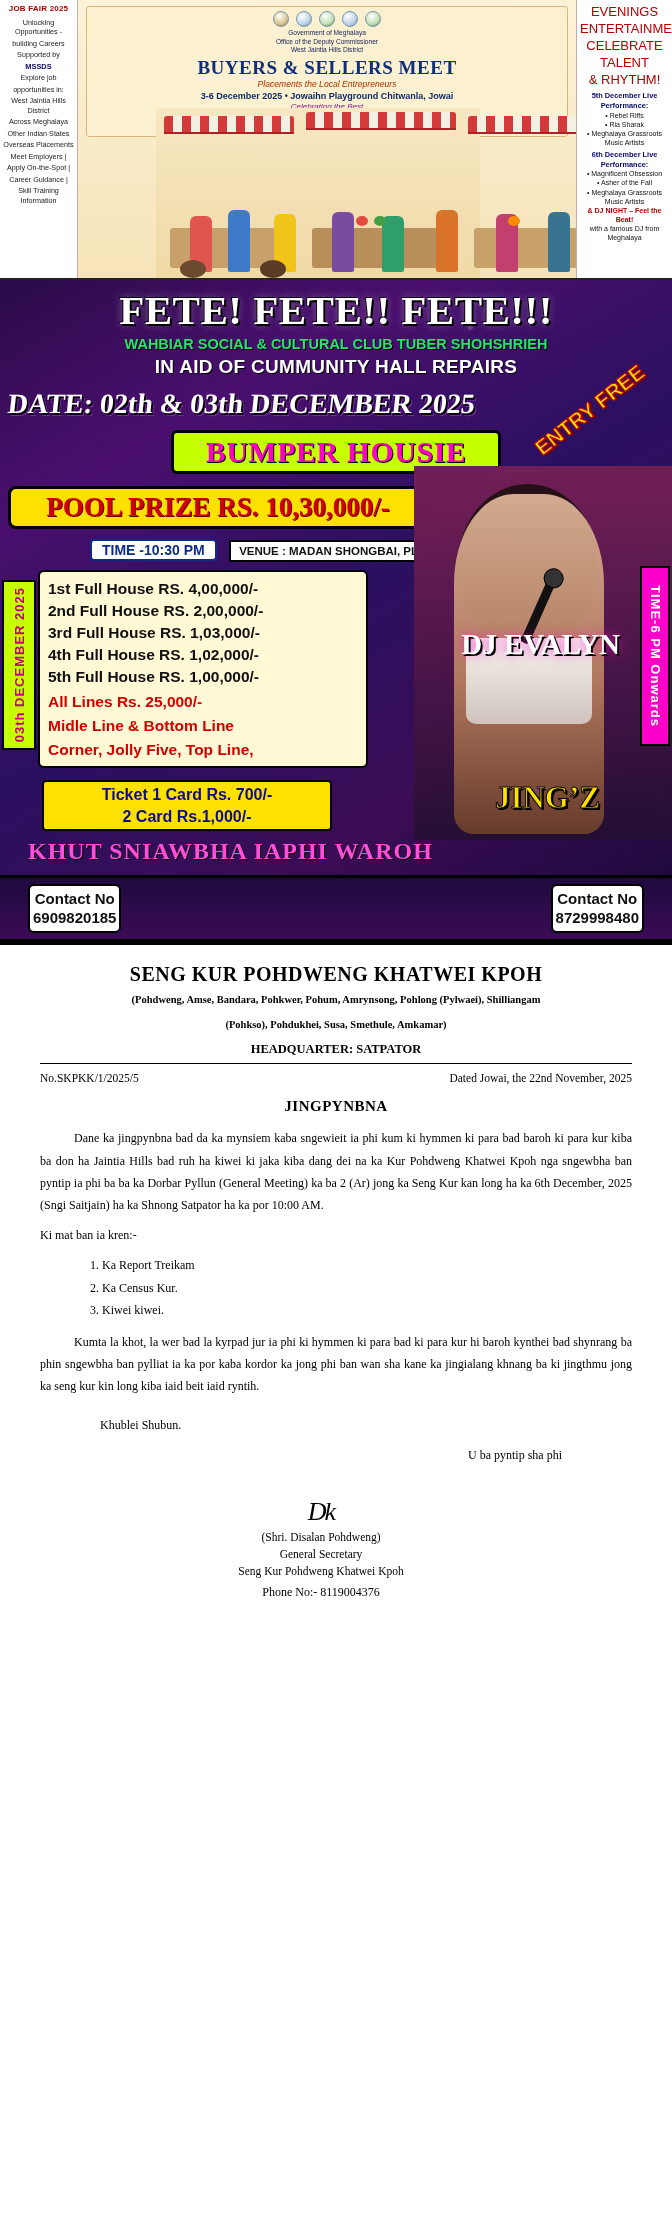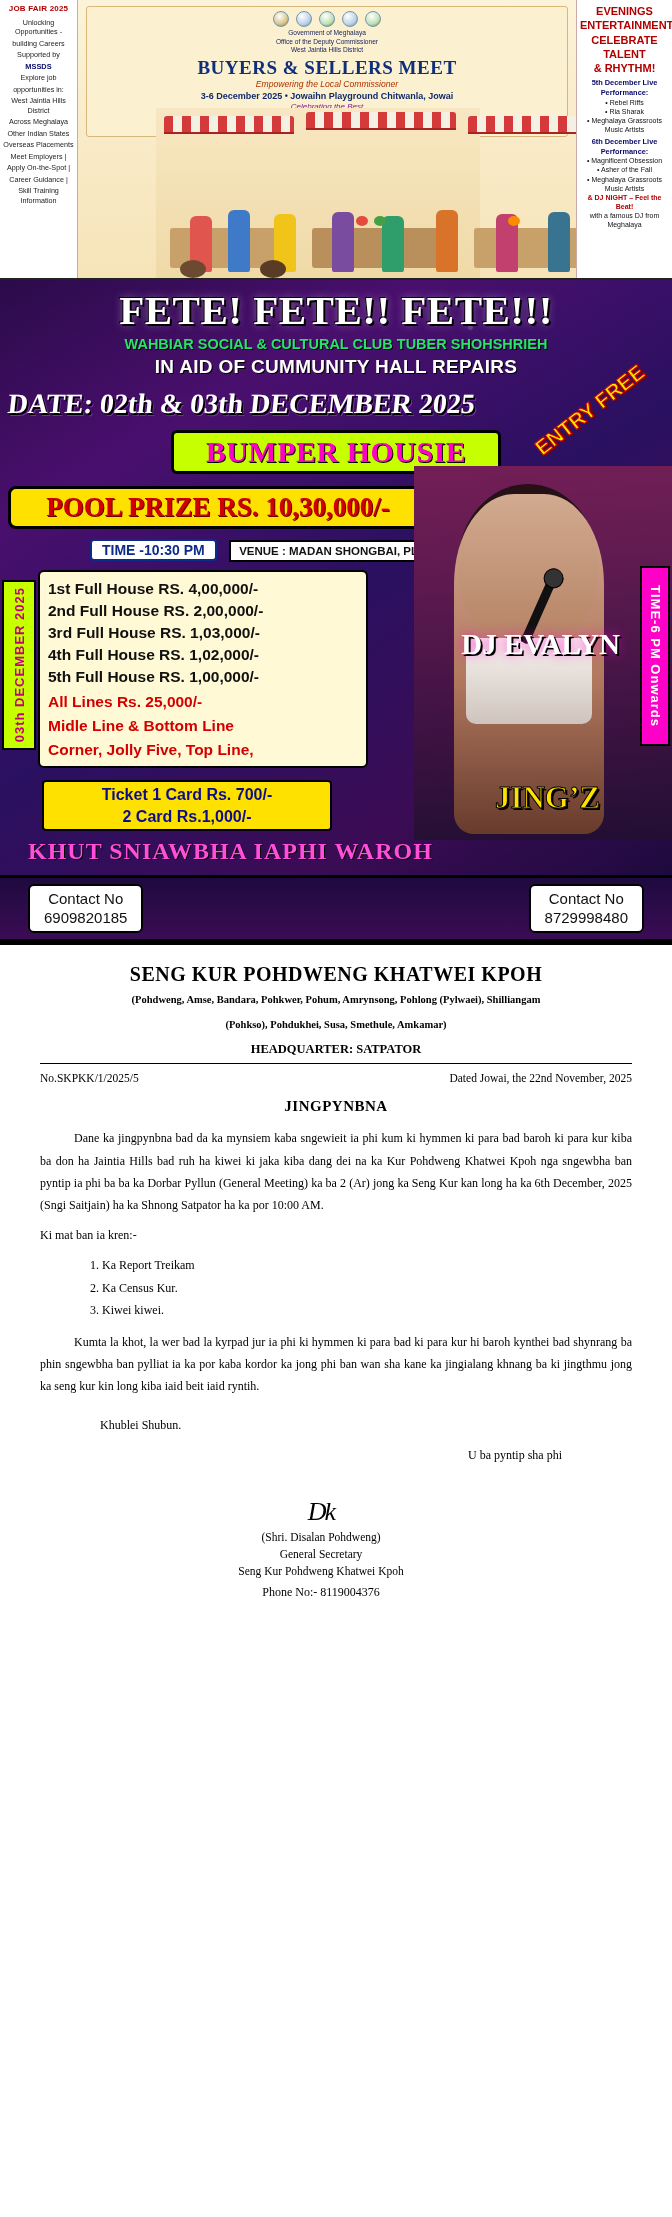--- a/index.html
+++ b/index.html
@@ -26,21 +26,21 @@
     text-align:center;
   }
   .p1-left .jf { font-weight:bold; color:#b20000; font-size:8px; margin-bottom:3px; letter-spacing:.2px;}
   .p1-left .lbl { font-weight:bold; color:#0a0a6a; font-size:7.4px; }
   .p1-left p { margin-bottom:2px; color:#222; }
   .p1-right {
     position:absolute; right:0; top:0; width:96px; height:280px;
     background:#fff; border-left:1px solid #caa;
     padding:4px 3px; font-size:7px; line-height:1.3; text-align:center; color:#222;
   }
-  .p1-right .hd { color:#b20000; font-weight:bold; font-size:11px; }
+  .p1-right .hd { color:#b20000; font-weight:normal; font-size:13px; }
   .p1-right .day { color:#0a0a6a; font-weight:bold; font-size:7.4px; margin-top:3px;}
   .p1-right .it { color:#111; }
   .p1-right .dj { color:#b20000; font-weight:bold; }
   .p1-mid {
     position:absolute; left:78px; top:0; right:96px; height:280px;
     background:linear-gradient(#fdf3d8,#f6e3b8);
   }
   .p1-banner {
     margin:6px 8px 0 8px; background:#fbf0cf; border:1px solid #d8b87a;
     border-radius:3px; padding:4px 6px; text-align:center; position:relative;
@@ -220,21 +220,21 @@
     text-shadow:1px 1px 0 #000;
   }
   .contactstrip {
     position:relative; width:672px; height:64px;
     background:linear-gradient(#1e0a3e,#3b0c55);
     display:flex; justify-content:space-between; align-items:center;
     padding:0 28px; border-bottom:3px solid #000;
   }
   .contact-card {
     background:#ffffff; border:2px solid #000; border-radius:6px;
-    padding:4px 14px; text-align:center; color:#111; font-weight:normal;
+    padding:4px 3px; text-align:center; color:#111; font-weight:bold;
     font-size:15px; line-height:1.25;
   }
 
   
   .doc {
     width:672px; background:#fff; padding:18px 40px 26px 40px;
     font-family:"Liberation Serif", serif; color:#000;
     border-top:3px solid #000;
   }
   .doc h1 {
@@ -294,21 +294,21 @@
           <span class="em gov"></span>
           <span class="em"></span>
           <span class="em grn"></span>
           <span class="em"></span>
           <span class="em grn"></span>
         </div>
         <div class="p1-gov">Government of Meghalaya</div>
         <div class="p1-gov">Office of the Deputy Commissioner</div>
         <div class="p1-gov">West Jaintia Hills District</div>
         <div class="p1-title">BUYERS &amp; SELLERS MEET</div>
-        <div class="p1-sub">Empowering the Local Commissioner</div>
+        <div class="p1-sub">Placements the Local Entrepreneurs</div>
         <div class="p1-date">3-6 December 2025 • Jowaihn Playground Chitwanla, Jowai</div>
         <div class="p1-celeb">Celebrating the Best</div>
         <div class="p1-tags">ARTS | CRAFT | LIVE MUSIC | DANCE | FOOD | FASHION</div>
         <div class="p1-tags2">SHOW ORGANIC PRODUCTS | TRADITIONAL BREWS &amp; MANY</div>
         <div class="p1-more">MORE</div>
       </div>
 
       <div class="p1-scene">
         <div class="sky"></div>
         <div class="p1-canopy" style="left:8px;  top:8px;  width:130px;"></div>

